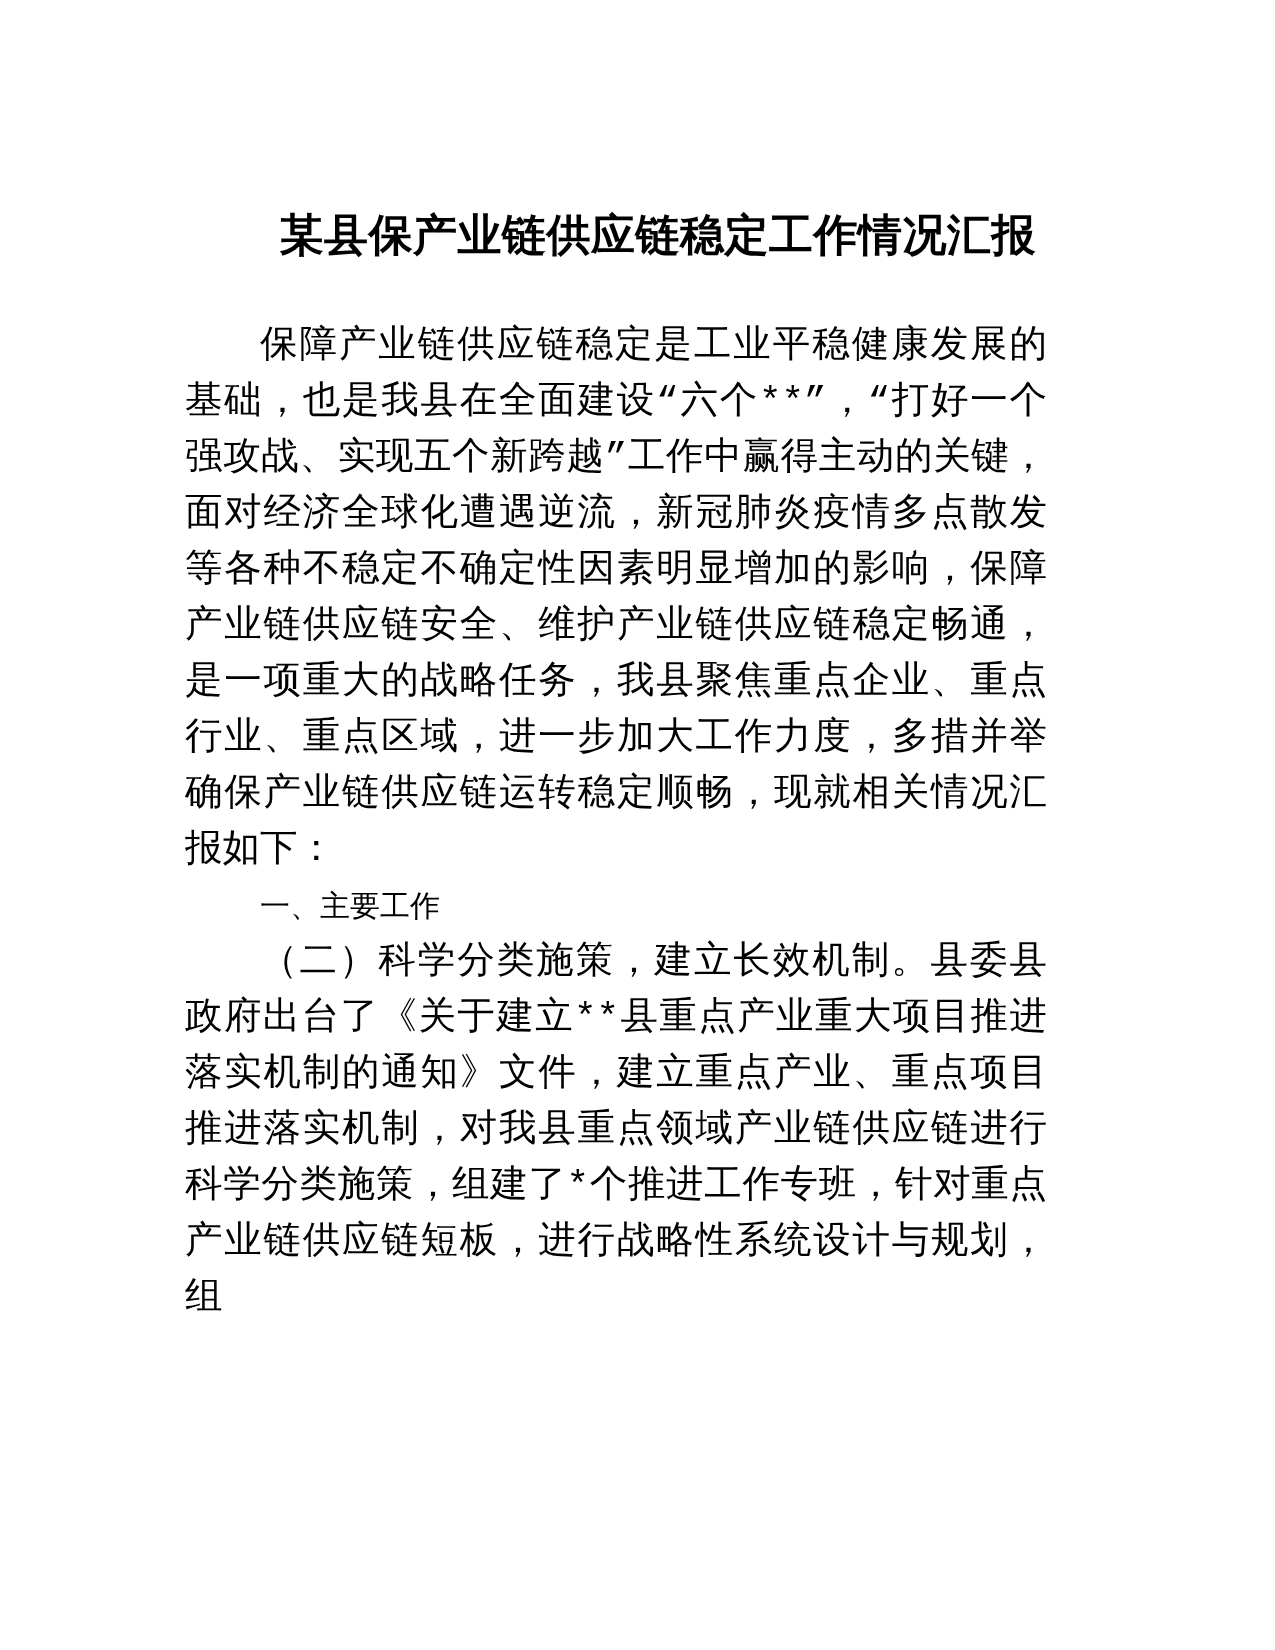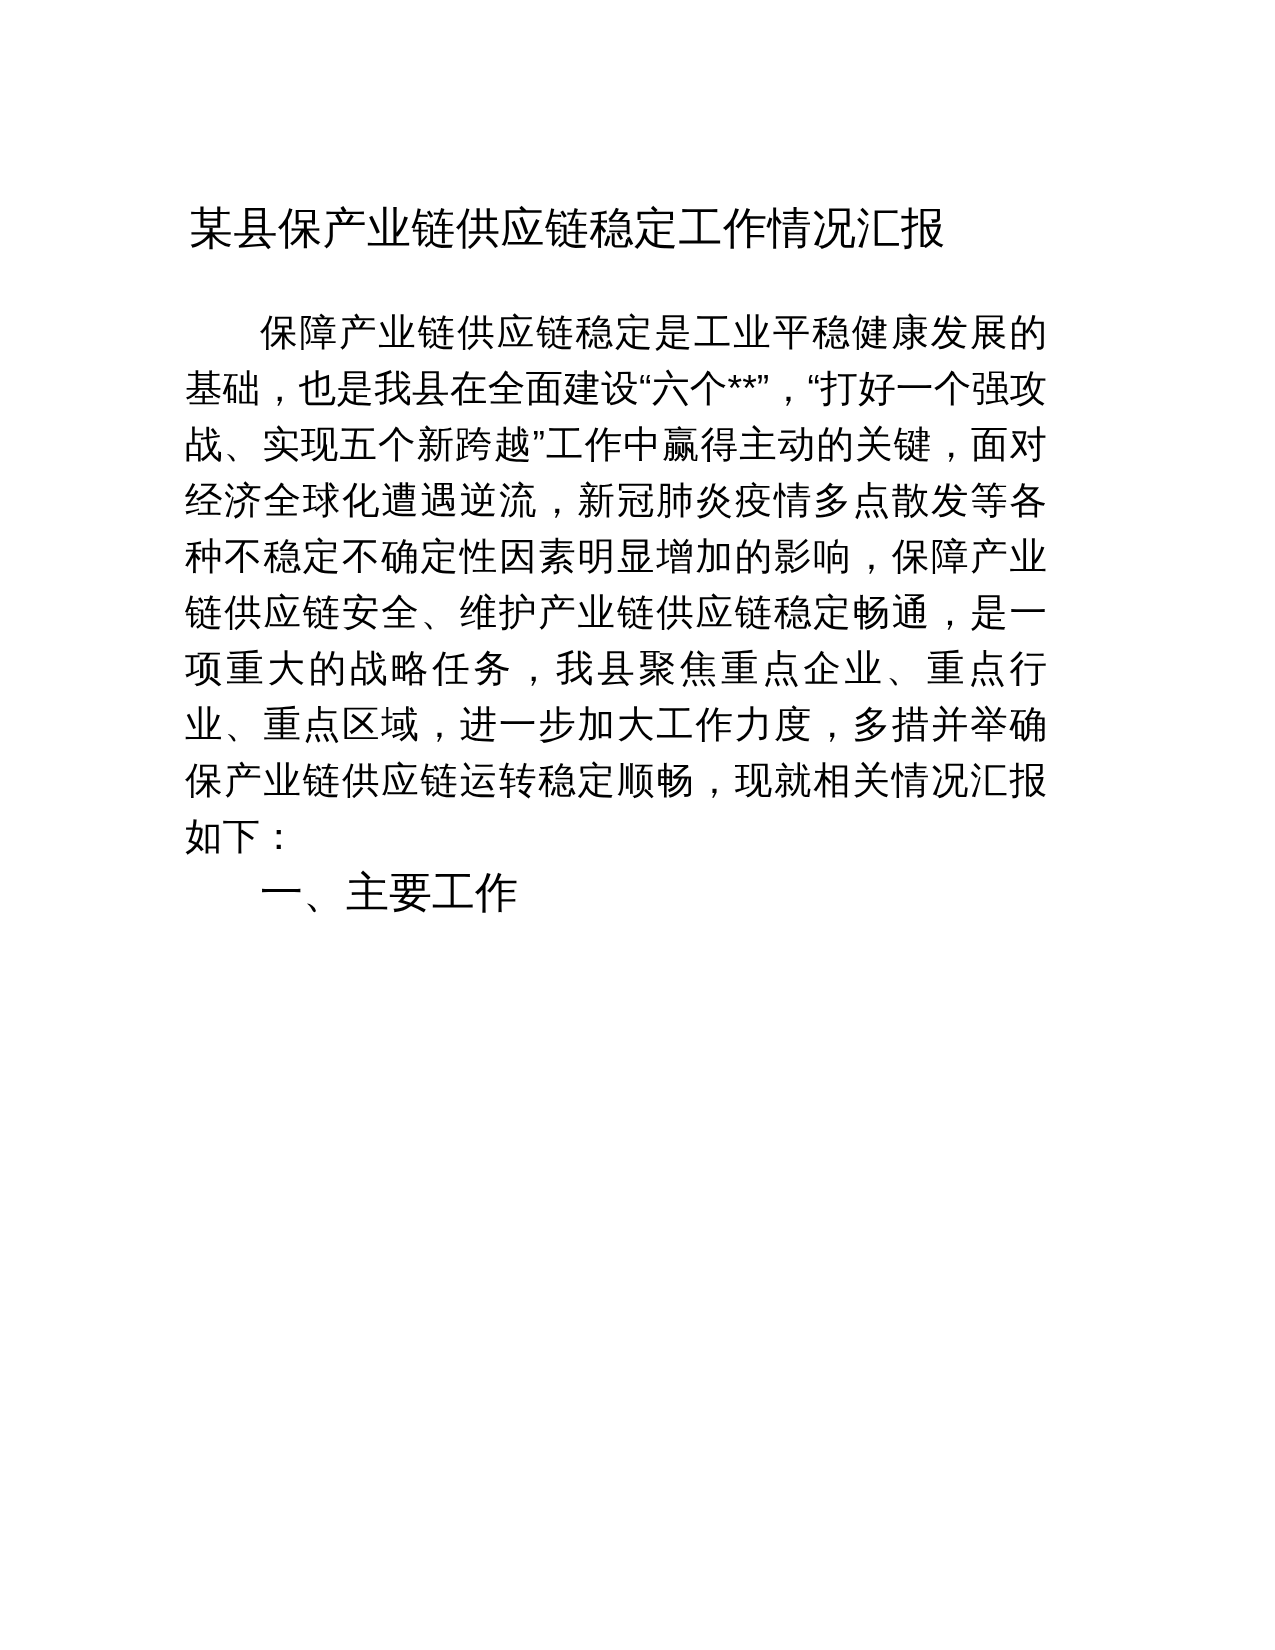--- a/index.html
+++ b/index.html
@@ -22,67 +22,69 @@
     background: #ffffff;
     box-sizing: border-box;
   }
   .content {
     position: absolute;
     left: 185px;
     top: 0;
     width: 862px;
   }
   .doc-title {
-    margin: 4px;
+    margin: 11px;
     padding: 0;
     font-size: 44px;
     line-height: 56px;
-    font-weight: 400;
+    font-weight: 700;
     letter-spacing: 0.5px;
-    text-align: left;
+    text-align: right;
     padding-top: 196px;
     white-space: nowrap;
   }
   .body-para {
     margin: 0;
     padding: 0;
     font-size: 37.5px;
     line-height: 56px;
     font-weight: 400;
     text-align: justify;
     text-align-last: left;
     text-justify: inter-character;
     letter-spacing: 0;
     word-break: break-all;
+    font-family: Liberation Mono, monospace;
   }
   .body-para.indent {
     text-indent: 75px;
   }
   .spacer-title {
     height: 44px;
   }
   .section-heading {
     margin: 0;
     padding: 0;
-    font-size: 43px;
+    font-size: 30px;
     line-height: 56px;
     font-weight: 400;
     text-indent: 75px;
   }
 </style>
 </head>
 <body>
 
 <div class="page">
   <div class="content">
 
     <h1 class="doc-title">某县保产业链供应链稳定工作情况汇报</h1>
 
     <div class="spacer-title"></div>
 
     <p class="body-para indent">保障产业链供应链稳定是工业平稳健康发展的基础，也是我县在全面建设“六个**”，“打好一个强攻战、实现五个新跨越”工作中赢得主动的关键，面对经济全球化遭遇逆流，新冠肺炎疫情多点散发等各种不稳定不确定性因素明显增加的影响，保障产业链供应链安全、维护产业链供应链稳定畅通，是一项重大的战略任务，我县聚焦重点企业、重点行业、重点区域，进一步加大工作力度，多措并举确保产业链供应链运转稳定顺畅，现就相关情况汇报如下：</p>
 
     <p class="section-heading">一、主要工作</p>
 
 
+    <p class="body-para indent">（二）科学分类施策，建立长效机制。县委县政府出台了《关于建立**县重点产业重大项目推进落实机制的通知》文件，建立重点产业、重点项目推进落实机制，对我县重点领域产业链供应链进行科学分类施策，组建了*个推进工作专班，针对重点产业链供应链短板，进行战略性系统设计与规划，组</p>
 
   </div>
 </div>
 
 </body></html>

